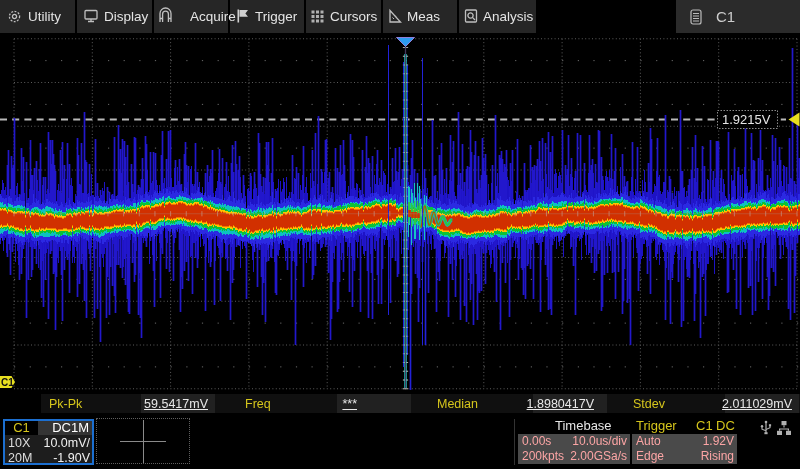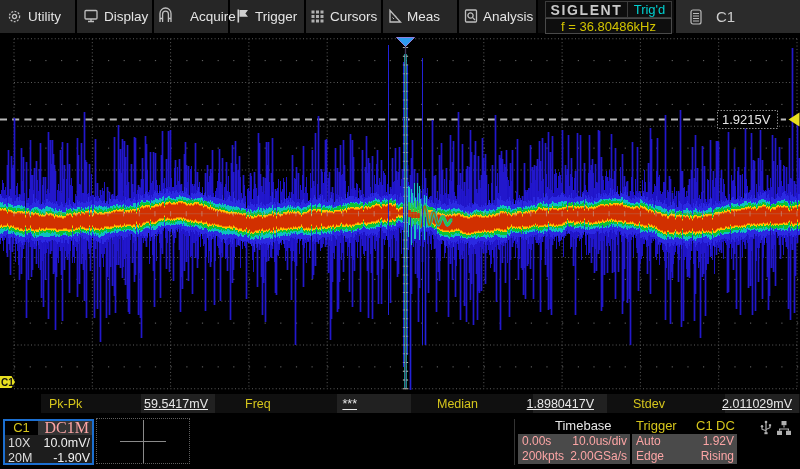--- a/index.html
+++ b/index.html
@@ -32,21 +32,21 @@
   #mclose { position:absolute; left:771px; top:1px; width:26px; height:17px; background:#2e2e2e;
             color:#909090; text-align:center; line-height:16px; font-size:13px; }
 
   
   #botbar { position:absolute; left:0; top:413px; width:800px; height:56px; background:#000; }
   #c1box { position:absolute; left:3px; top:6px; width:91px; height:46px; border:2px solid #1c6fd0;
            background:#1d1d1d; }
   #c1box .r1 { position:absolute; left:0; top:0; width:87px; height:14px; background:#343434; }
   #c1box .chip { position:absolute; left:0; top:0; width:33px; height:14px; background:#000;
                  color:#d6c61c; font-size:13px; text-align:center; line-height:14px; }
-  #c1box .dc { position:absolute; right:3px; top:0; color:#fca5a5; font-size:16px; line-height:14px;font-family:Liberation Serif, serif; }
+  #c1box .dc { position:absolute; right:3px; top:0; color:#ffffff; font-size:13px; line-height:14px; }
   #c1box .row { position:absolute; left:3px; width:82px; color:#dcdcdc; font-size:12.5px; height:14px; line-height:14px;}
   #c1box .row b { float:right; font-weight:normal; color:#f0f0f0; }
   #crossbox { position:absolute; left:96px; top:5px; width:94px; height:46px; border:1px dotted #5f5f5f; }
   .vdiv1 { position:absolute; left:514px; top:6px; width:1px; height:46px; background:#333; }
   #tbbox { position:absolute; left:518px; top:5px; width:112px; height:46px; }
   #tbbox .hdr { position:absolute; left:0; top:0; width:112px; height:15px; color:#e6e6e6; font-size:13px;
                 padding-left:6px; line-height:15px;margin-left:31px; }
   .grow { position:absolute; left:0; width:112px; height:15px; background:#4a4a4a; color:#fca5a5;
           font-size:12px; line-height:15px; }
   .grow .l { position:absolute; left:4px; } .grow .r { position:absolute; right:3px; }
@@ -107,25 +107,20 @@
     </svg>
 
     <span style="position:absolute;left:28px;top:9px;color:#e4e4e4;font-size:13.5px">Utility</span>
     <span style="position:absolute;left:104px;top:9px;color:#e4e4e4;font-size:13.5px">Display</span>
     <span style="position:absolute;left:190px;top:9px;color:#e4e4e4;font-size:13.5px">Acquire</span>
     <span style="position:absolute;left:255px;top:9px;color:#e4e4e4;font-size:13.5px">Trigger</span>
     <span style="position:absolute;left:330px;top:9px;color:#e4e4e4;font-size:13.5px">Cursors</span>
     <span style="position:absolute;left:407px;top:9px;color:#e4e4e4;font-size:13.5px">Meas</span>
     <span style="position:absolute;left:483px;top:9px;color:#e4e4e4;font-size:13.5px">Analysis</span>
 
-    <div id="sigbox">
-      <div id="siglogo">SIGLENT</div>
-      <div id="trigd">Trig'd</div>
-      <div id="fbox">f = 36.80486kHz</div>
-    </div>
     <div id="c1top">
       <svg class="abs" style="left:14px;top:9px" width="12" height="16" fill="none" stroke="#bbbbbb" stroke-width="1.2">
         <rect x="1" y="1" width="10" height="14" rx="2"></rect>
         <path d="M3 4.5h6M3 7h6M3 9.5h6M3 12h6" stroke-width="1"></path>
       </svg>
       <span style="position:absolute;left:40px;top:8px">C1</span>
     </div>
   </div>
 
   <svg class="abs" style="left:0;top:37px" width="800" height="357" viewBox="0 0 800 357">

